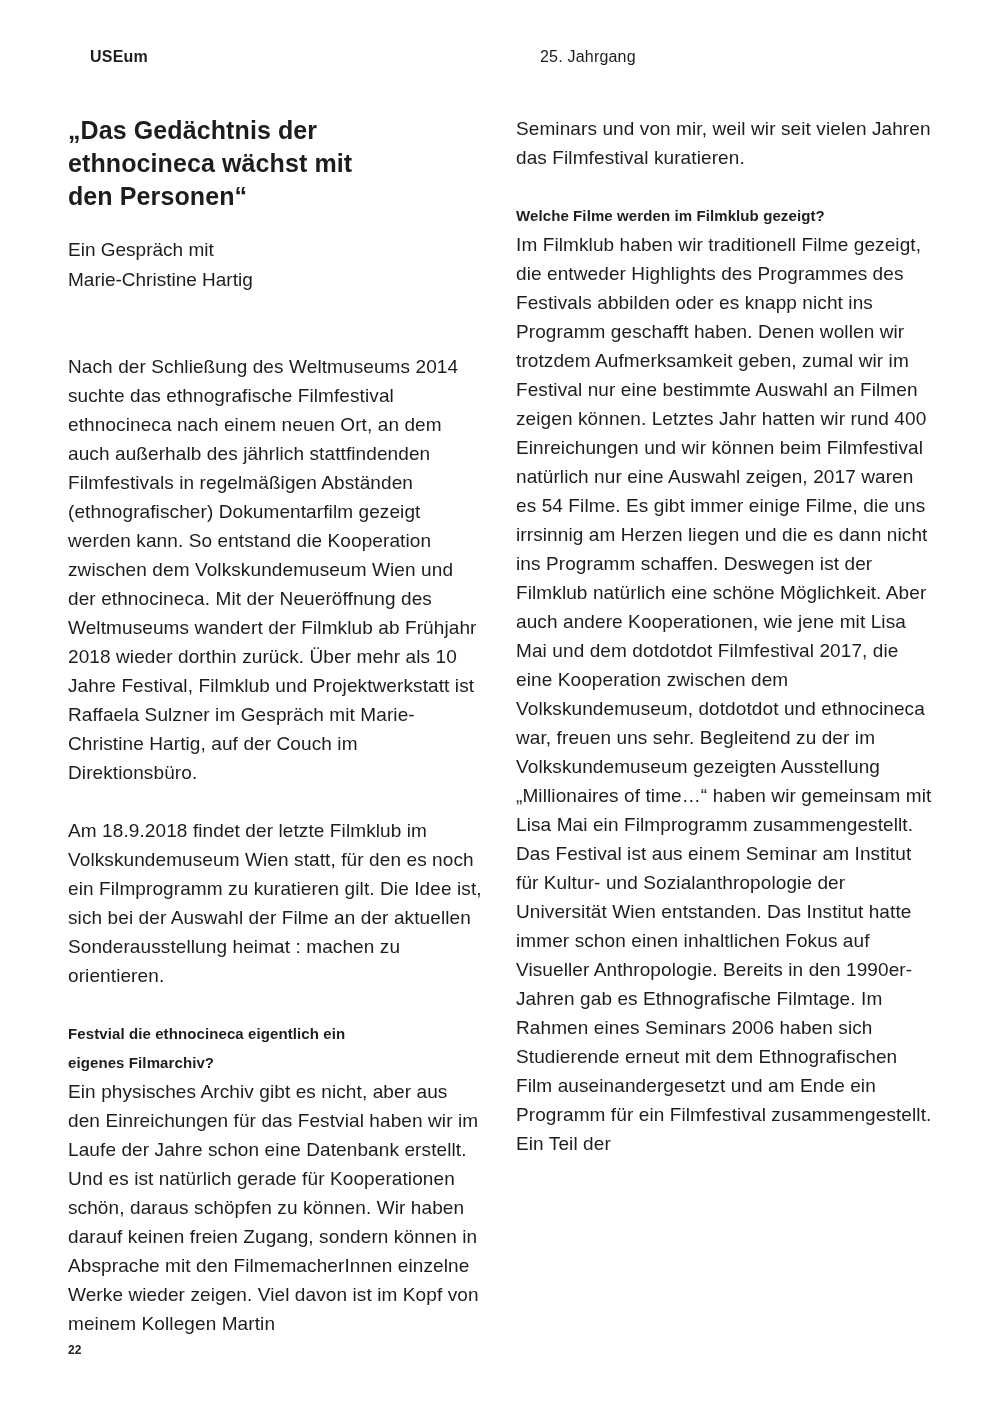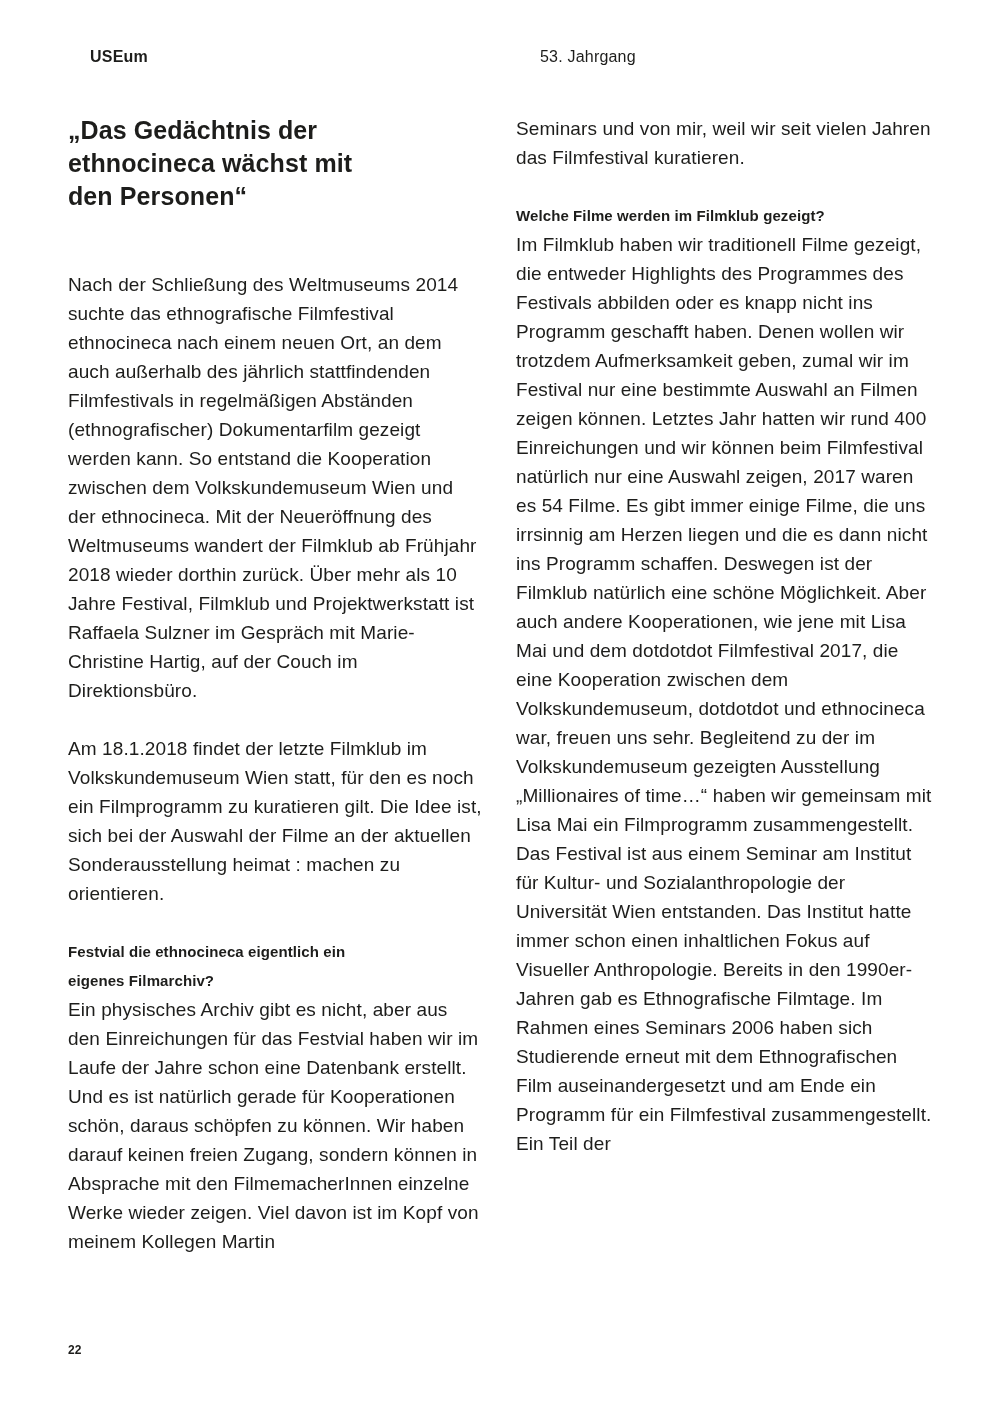--- a/index.html
+++ b/index.html
@@ -66,31 +66,33 @@
     font-weight:700;
   }
 </style>
 </head>
 <body>
 
 <div class="page">
 
   <header class="page-header">
     <span class="journal">USEum</span>
-    <span class="volume">53. Jahrgang</span>
+    <span class="volume">25. Jahrgang</span>
   </header>
 
   <main class="columns">
 
     <section class="col">
       <h1 class="title"><span>„Das Gedächtnis der
 </span><span class="italic">ethnocineca</span><span> wächst mit
 den Personen“</span></h1>
+      <p class="byline">Ein Gespräch mit
+Marie-Christine Hartig</p>
       <p class="body-p intro"><span>Nach der Schließung des Weltmuseums 2014 suchte das ethnografische Filmfestival </span><span class="italic">ethnocineca</span><span> nach einem neuen Ort, an dem auch außerhalb des jährlich stattfindenden Filmfestivals in regelmäßigen Abständen (ethnografischer) Dokumentarfilm gezeigt werden kann. So entstand die Kooperation zwischen dem Volkskundemuseum Wien und der ethnocineca. Mit der Neueröffnung des Weltmuseums wandert der Filmklub ab Frühjahr 2018 wieder dorthin zurück. Über mehr als 10 Jahre Festival, Filmklub und Projektwerkstatt ist Raffaela Sulzner im Gespräch mit Marie-Christine Hartig, auf der Couch im Direktionsbüro.</span></p>
-      <p class="body-p spaced"><span>Am 18.1.2018 findet der letzte Filmklub im Volkskundemuseum Wien statt, für den es noch ein Filmprogramm zu kuratieren gilt. Die Idee ist, sich bei der Auswahl der Filme an der aktuellen Sonderausstellung </span><span class="italic">heimat : machen</span><span> zu orientieren.</span></p>
+      <p class="body-p spaced"><span>Am 18.9.2018 findet der letzte Filmklub im Volkskundemuseum Wien statt, für den es noch ein Filmprogramm zu kuratieren gilt. Die Idee ist, sich bei der Auswahl der Filme an der aktuellen Sonderausstellung </span><span class="italic">heimat : machen</span><span> zu orientieren.</span></p>
       <h2 class="question spaced">Festvial die ethnocineca eigentlich ein
 eigenes Filmarchiv?</h2>
       <p class="body-p">Ein physisches Archiv gibt es nicht, aber aus den Einreichungen für das Festvial haben wir im Laufe der Jahre schon eine Datenbank erstellt. Und es ist natürlich gerade für Kooperationen schön, daraus schöpfen zu können. Wir haben darauf keinen freien Zugang, sondern können in Absprache mit den FilmemacherInnen einzelne Werke wieder zeigen. Viel davon ist im Kopf von meinem Kollegen Martin</p>
     </section>
 
     <section class="col">
       <p class="body-p">Seminars und von mir, weil wir seit vielen Jahren das Filmfestival kuratieren.</p>
       <h2 class="question spaced">Welche Filme werden im Filmklub gezeigt?</h2>
       <p class="body-p">Im Filmklub haben wir traditionell Filme gezeigt, die entweder Highlights des Programmes des Festivals abbilden oder es knapp nicht ins Programm geschafft haben. Denen wollen wir trotzdem Aufmerksamkeit geben, zumal wir im Festival nur eine bestimmte Auswahl an Filmen zeigen können. Letztes Jahr hatten wir rund 400 Einreichungen und wir können beim Filmfestival natürlich nur eine Auswahl zeigen, 2017 waren es 54 Filme. Es gibt immer einige Filme, die uns irrsinnig am Herzen liegen und die es dann nicht ins Programm schaffen. Deswegen ist der Filmklub natürlich eine schöne Möglichkeit. Aber auch andere Kooperationen, wie jene mit Lisa Mai und dem dotdotdot Filmfestival 2017, die eine Kooperation zwischen dem Volkskundemuseum, dotdotdot und ethnocineca war, freuen uns sehr. Begleitend zu der im Volkskundemuseum gezeigten Ausstellung „Millionaires of time…“ haben wir gemeinsam mit Lisa Mai ein Filmprogramm zusammengestellt.</p>
       <p class="body-p">Das Festival ist aus einem Seminar am Institut für Kultur- und Sozialanthropologie der Universität Wien entstanden. Das Institut hatte immer schon einen inhaltlichen Fokus auf Visueller Anthropologie. Bereits in den 1990er-Jahren gab es Ethnografische Filmtage. Im Rahmen eines Seminars 2006 haben sich Studierende erneut mit dem Ethnografischen Film auseinandergesetzt und am Ende ein Programm für ein Filmfestival zusammengestellt. Ein Teil der</p>

